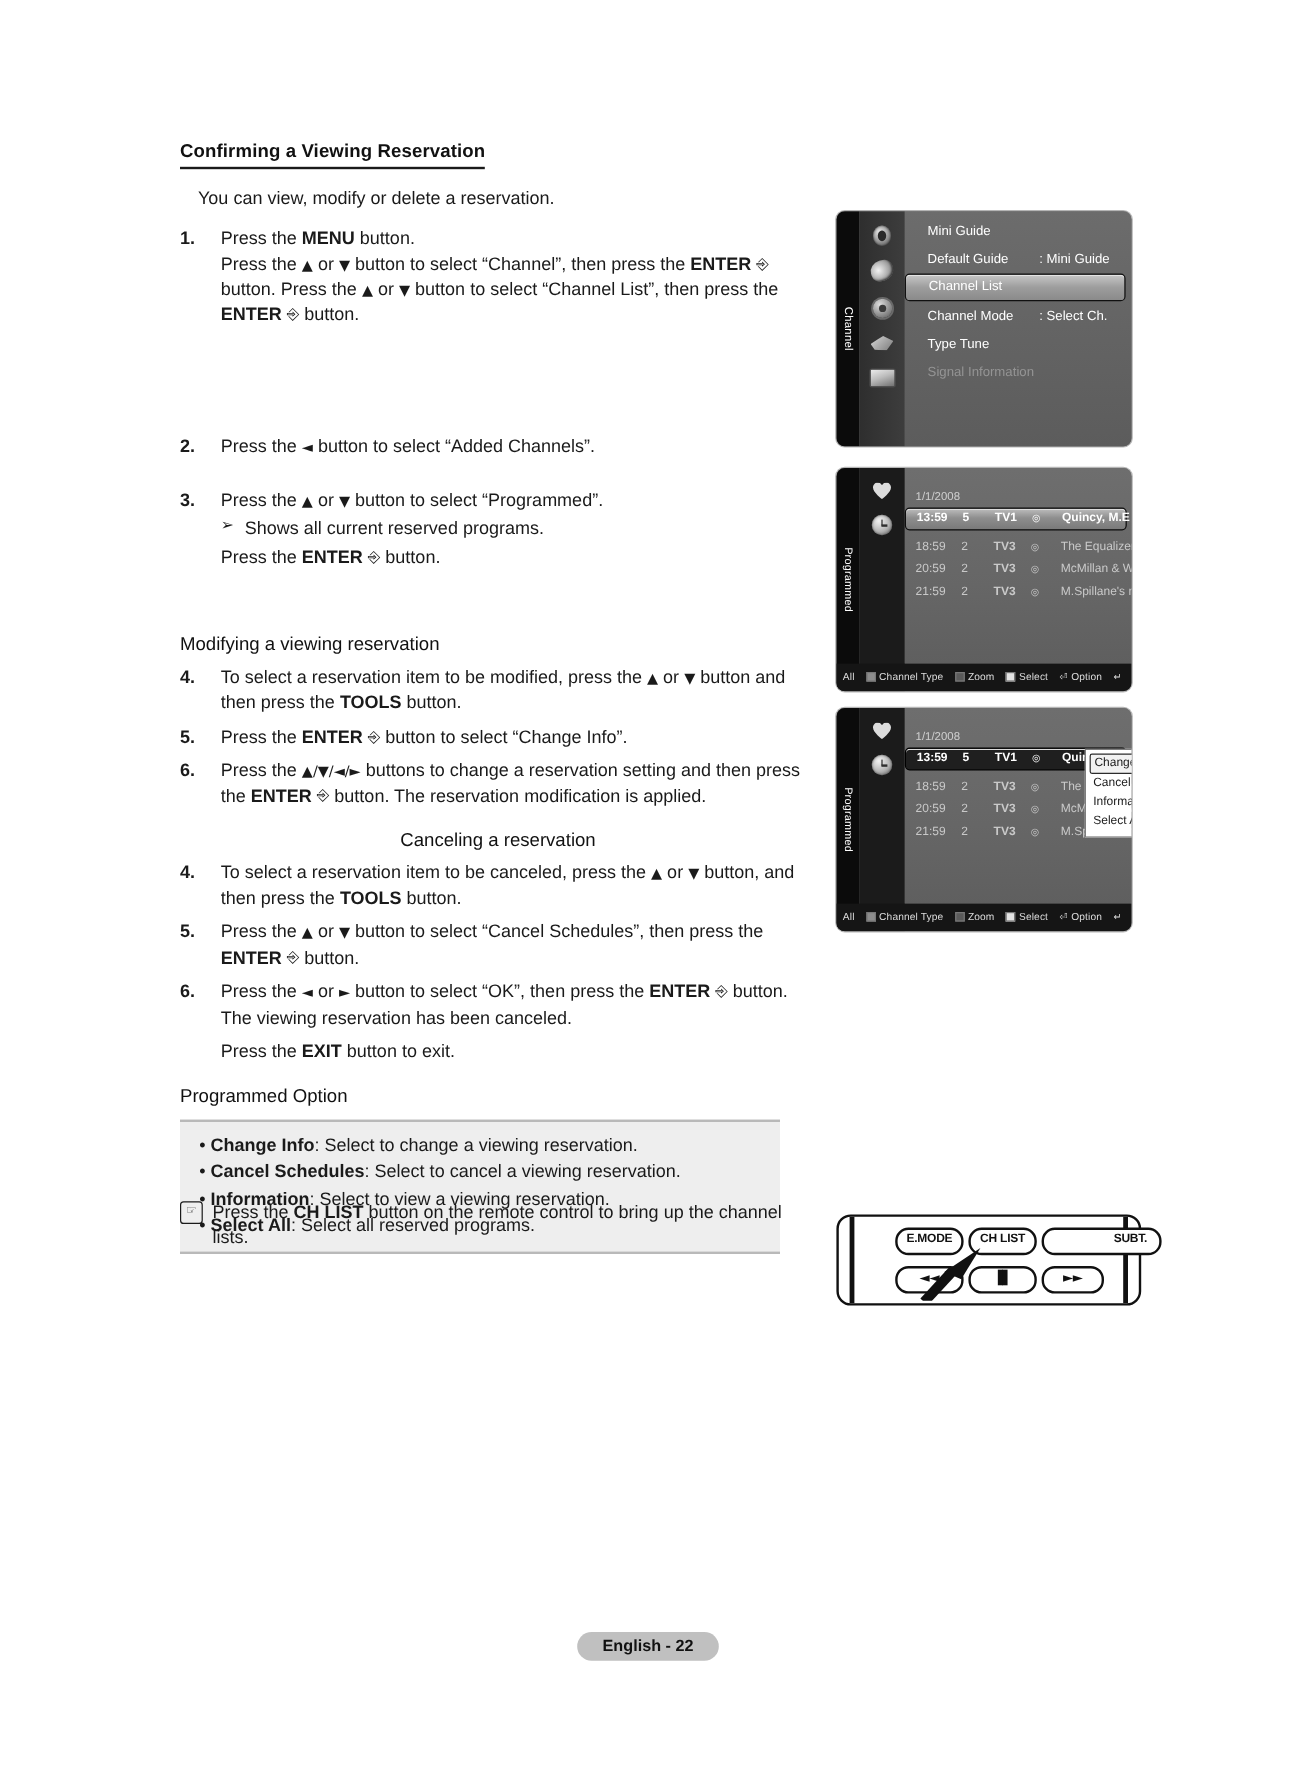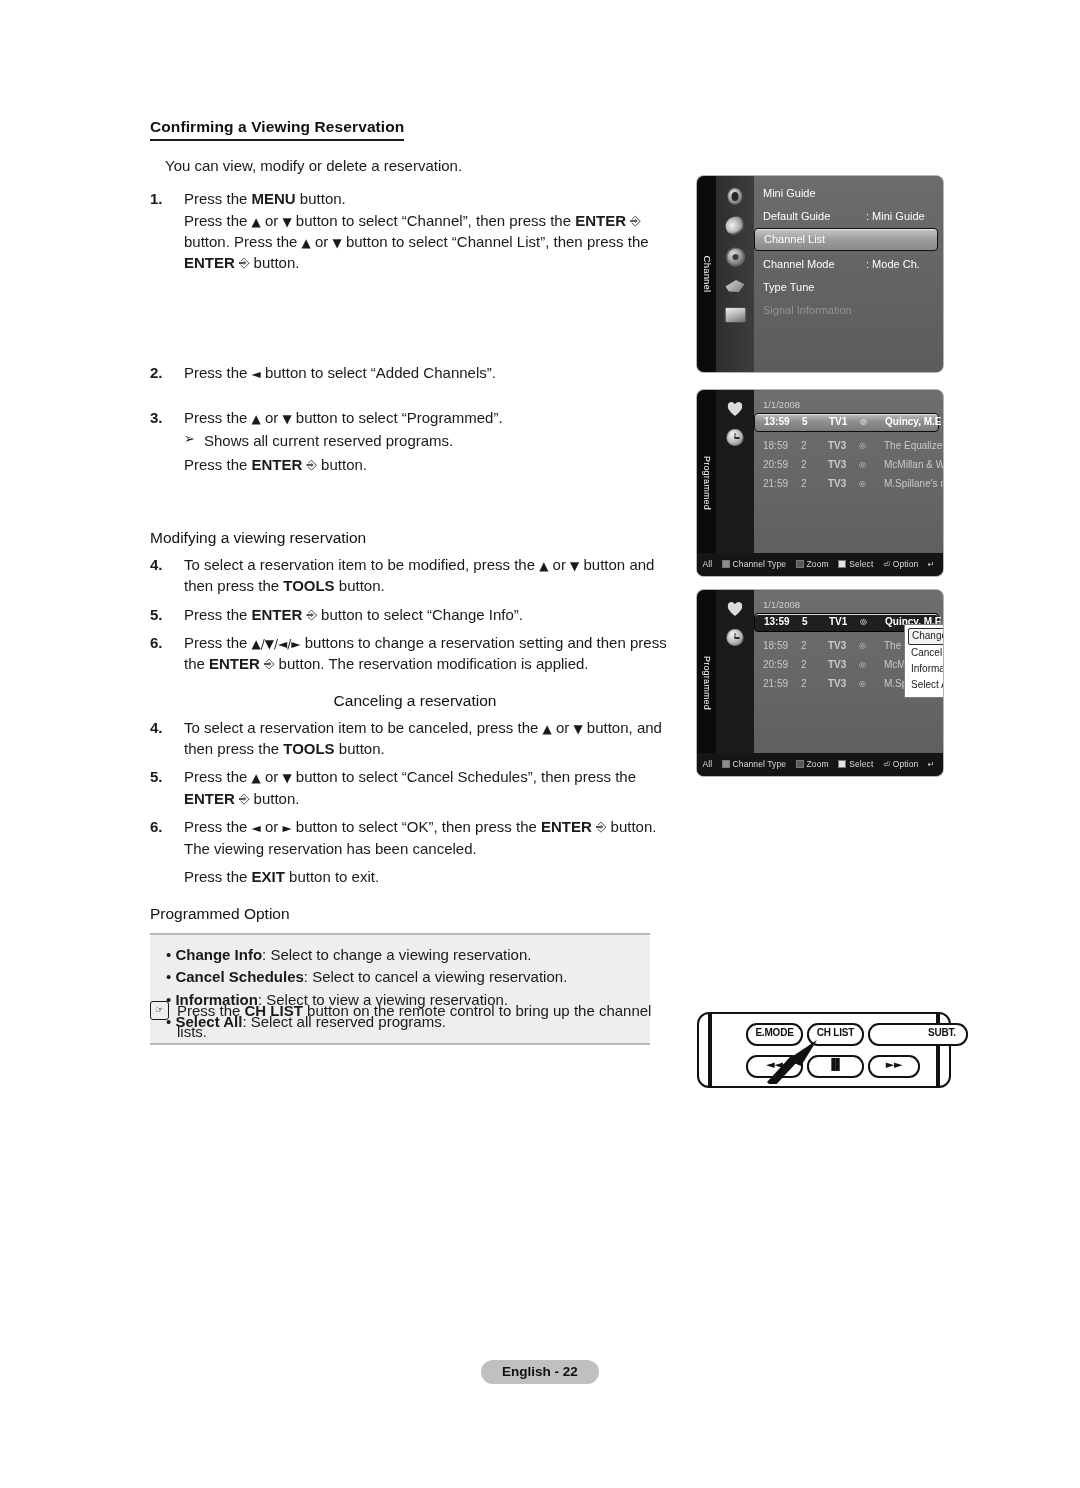--- a/index.html
+++ b/index.html
@@ -248,21 +248,21 @@
   .menu-panel {
     position: absolute; left: 57px; top: 0; right: 0; bottom: 0;
     background: linear-gradient(to bottom,#6c6c6c 0%,#636363 55%,#5c5c5c 100%);
   }
   .menu-row {
     position: relative;
     height: 23px;
     line-height: 23px;
     font-size: 11px;
     color: #ffffff;
-    padding-left: 9px;
+    padding-left: 19px;
   }
   .menu-row .val {
     position: absolute; left: 112px; top: 0;
     color: #ffffff;
   }
   .menu-row.dim { color: #949494; }
   .menu-row.sel {
     background: linear-gradient(to bottom,#c7c7c7 0%,#9d9d9d 50%,#8a8a8a 100%);
     color: #ffffff;
     border: 1.4px solid #111;
@@ -276,21 +276,21 @@
   
   .prog-rail {
     position: absolute; left: 19px; top: 0; bottom: 0; width: 38px;
     background: #1b1b1b;
   }
   .prog-list {
     position: absolute; left: 57px; top: 0; right: 0; bottom: 23px;
     background: linear-gradient(to bottom,#6e6e6e 0%,#666 60%,#5f5f5f 100%);
   }
   .date-row {
-    font-size: 9.5px; color: #cfcfcf; padding: 9px 0 3px 9px;
+    font-size: 9.5px; color: #cfcfcf; padding: 19px 0 3px 9px;
   }
   .prow {
     position: relative;
     height: 19px; line-height: 19px;
     font-size: 10px;
     color: #c9c9c9;
     white-space: nowrap;
   }
   .prow .c-time { position: absolute; left: 9px; }
   .prow .c-no   { position: absolute; left: 47px; }
@@ -570,21 +570,21 @@
       </div>
       <div class="menu-row">
         <span>Default Guide</span>
         <span class="val">: Mini Guide</span>
       </div>
       <div class="menu-row sel">
         <span>Channel List</span>
       </div>
       <div class="menu-row" style="margin-top:2px;">
         <span>Channel Mode</span>
-        <span class="val">: Mode Ch.</span>
+        <span class="val">: Select Ch.</span>
       </div>
       <div class="menu-row">
         <span>Type Tune</span>
       </div>
       <div class="menu-row dim">
         <span>Signal Information</span>
       </div>
     </div>
   </div>
 </div>

